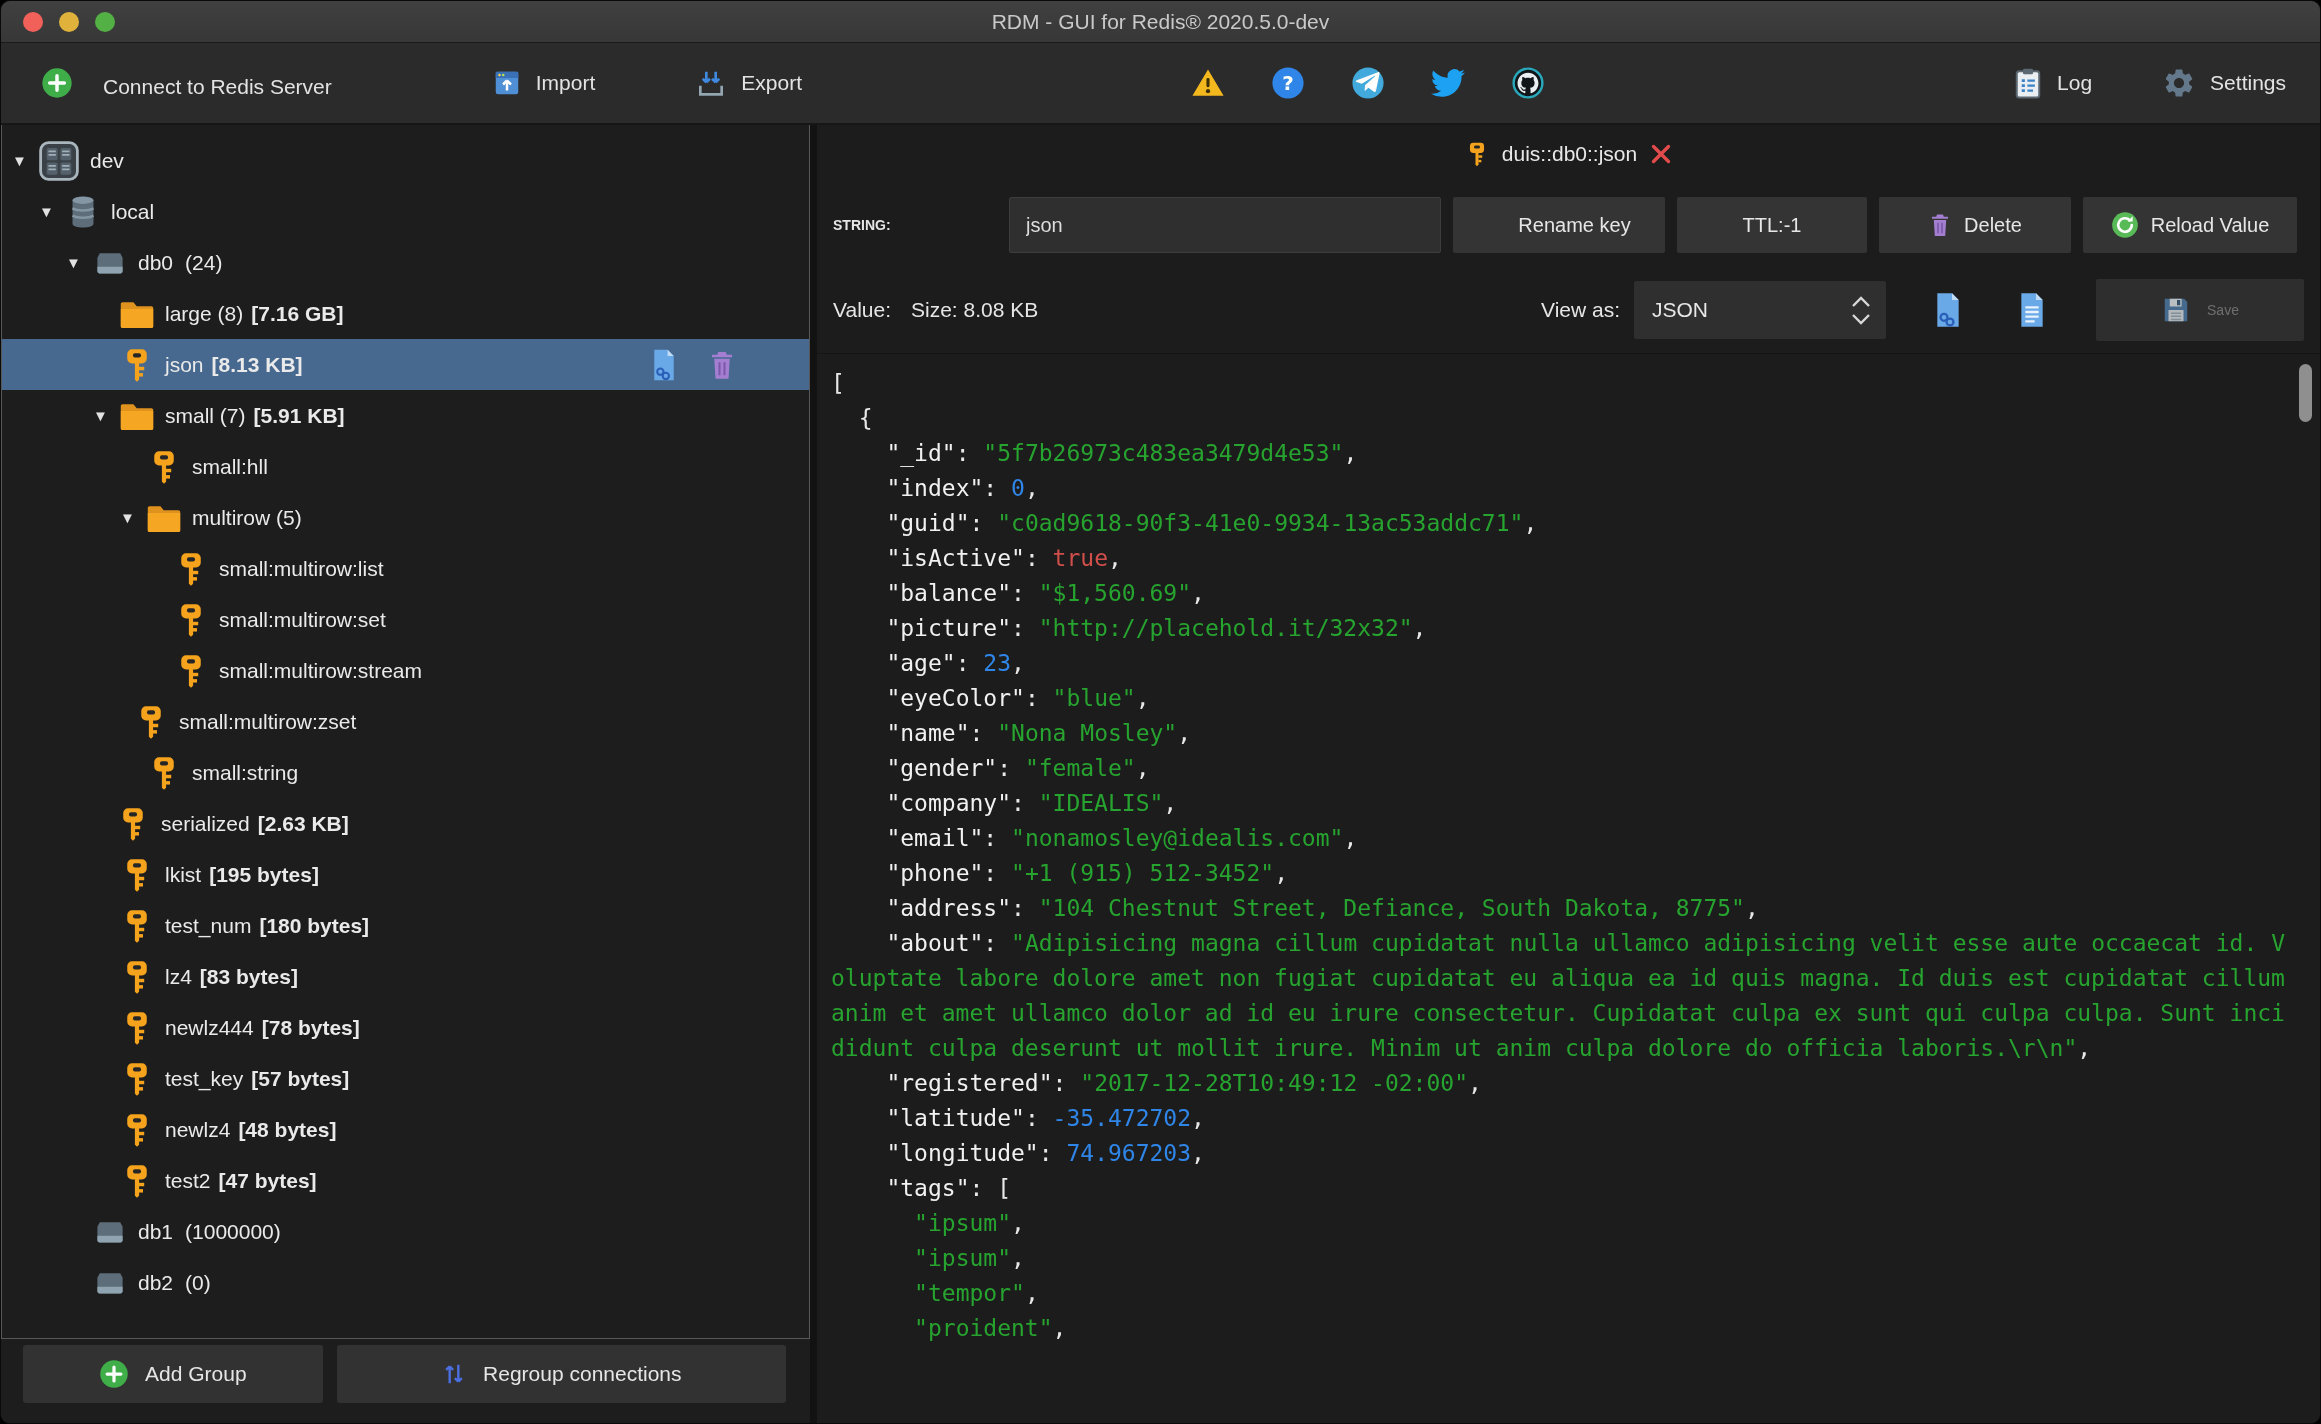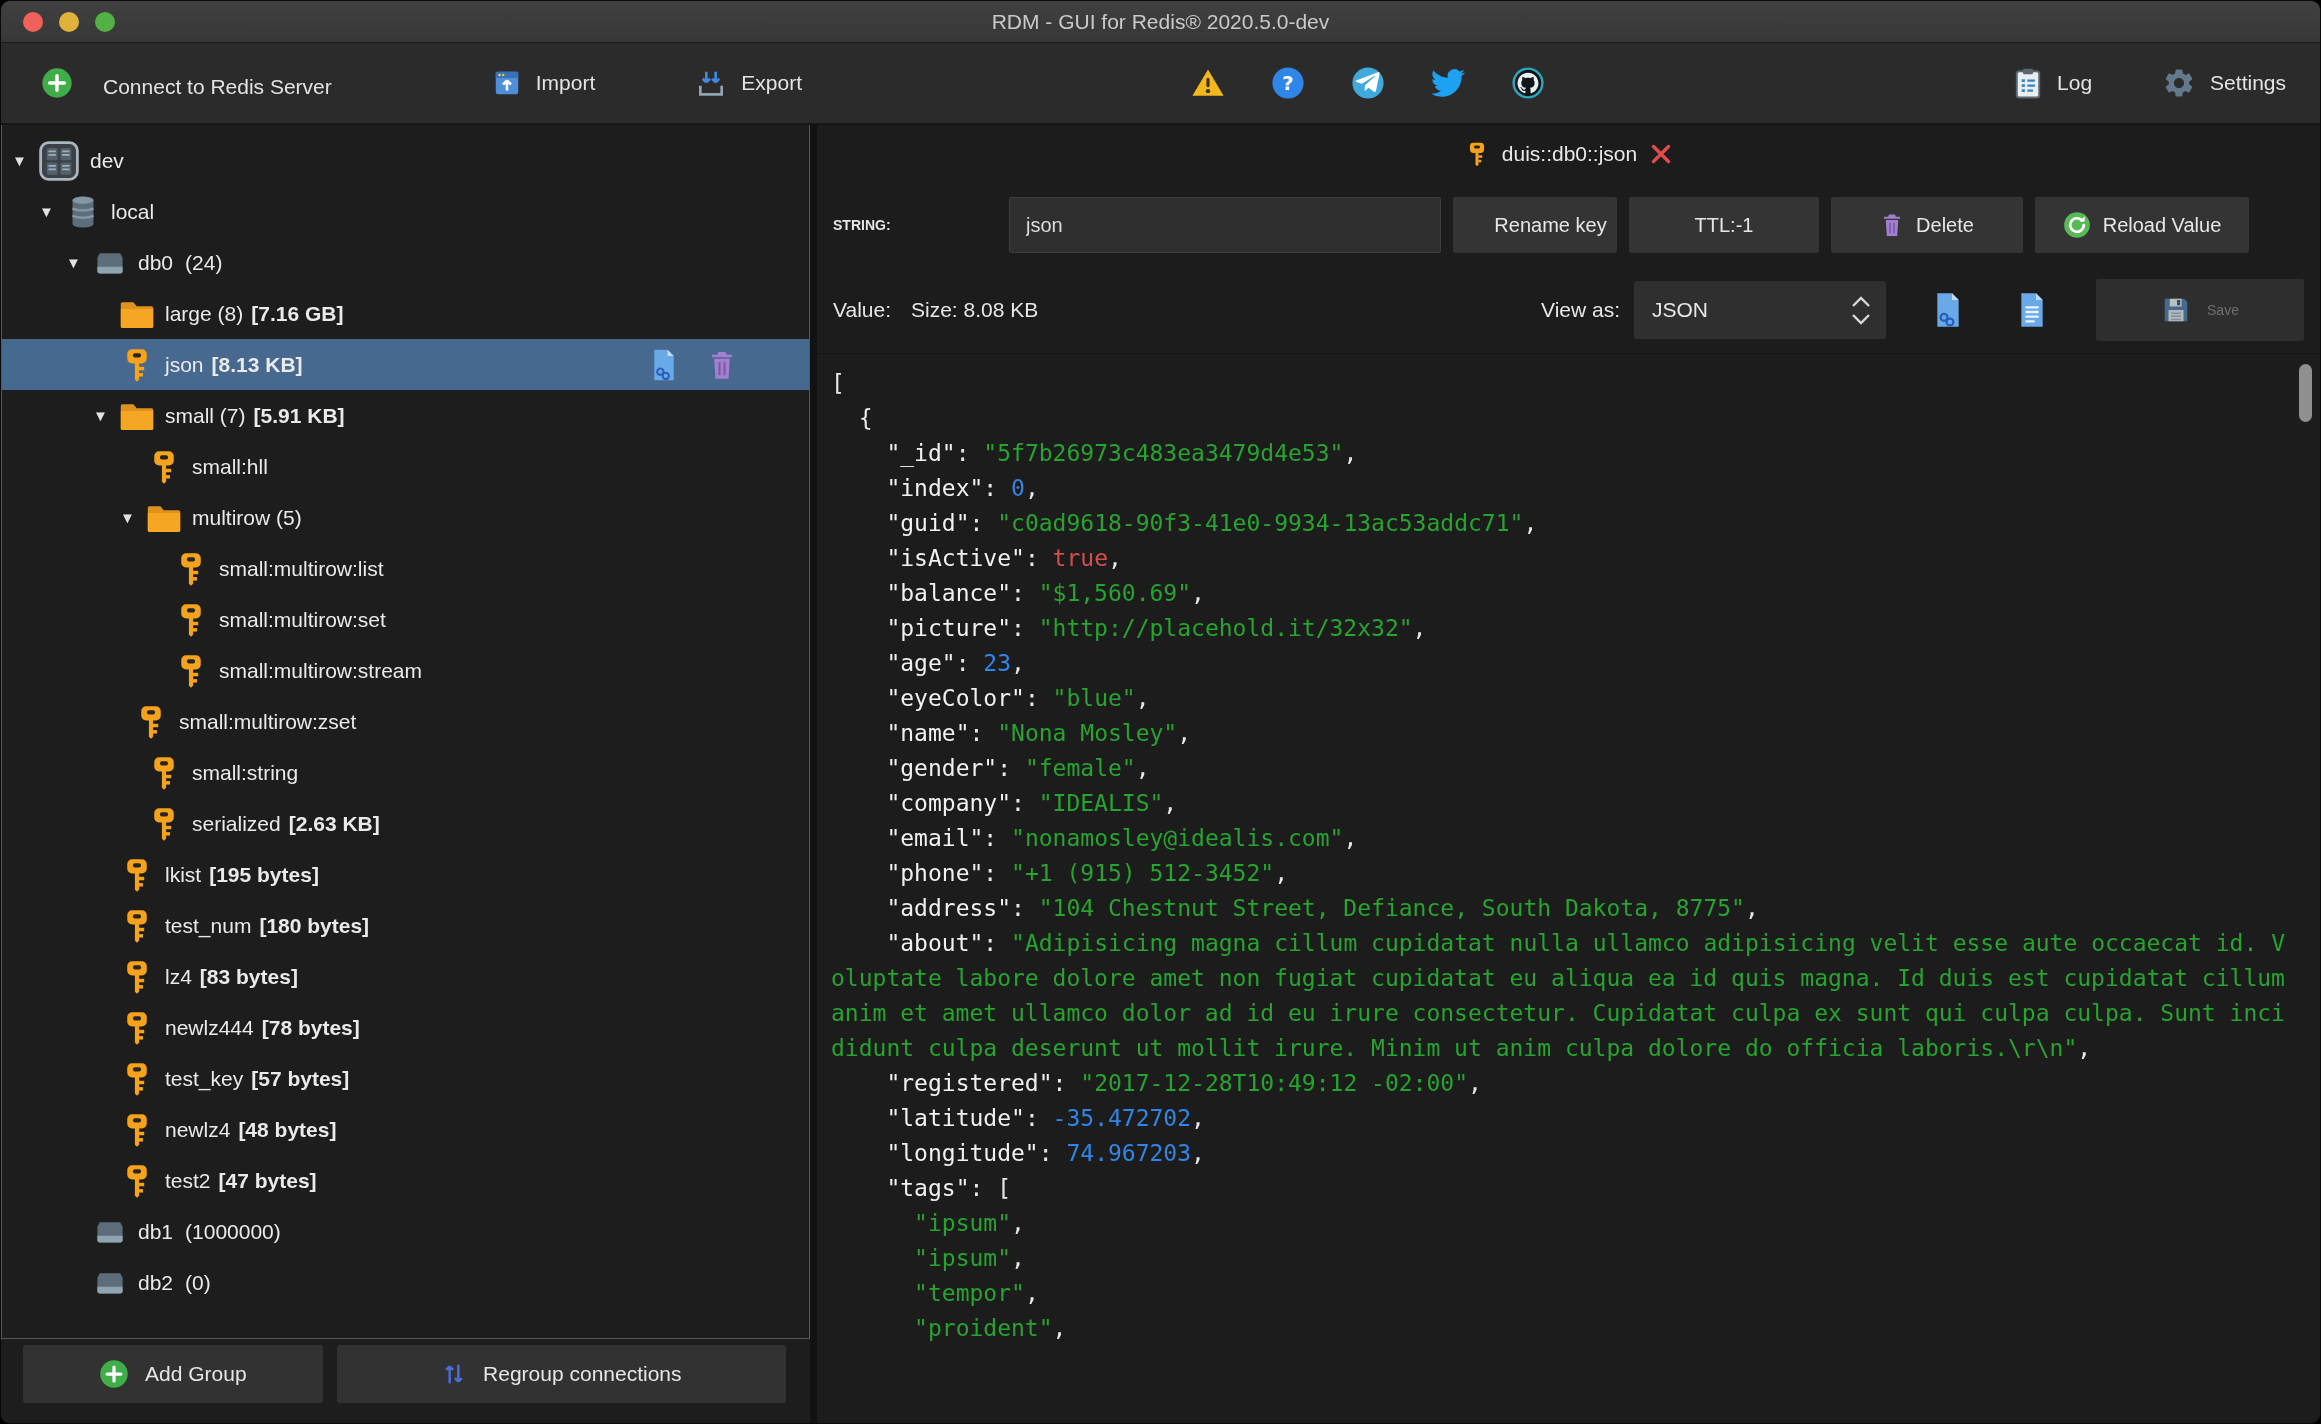--- a/index.html
+++ b/index.html
@@ -58,21 +58,21 @@
   
   .main { flex:1; min-width:0; display:flex; flex-direction:column; background:#1c1c1c; }
   .tabbar { height:58px; flex:0 0 58px; display:flex; align-items:center; justify-content:center; gap:12px; }
   .tab { display:flex; align-items:center; gap:12px; font-size:21px; color:#e8e8e8; }
   .tab .icn { width:26px; height:26px; }
 
   .keyrow { height:84px; flex:0 0 84px; display:flex; align-items:center; padding:0 16px; }
   .keytype { width:176px; flex:0 0 176px; font-weight:700; font-size:14px; }
   .keyinput { width:432px; height:56px; background:#2f2f2f; border:1px solid #3d3d3d; border-radius:2px; color:#dddddd; font-size:20px; padding:0 16px; font-family:inherit; outline:none; }
   .kbtn { height:56px; margin-left:12px; background:#343434; border:none; border-radius:2px; color:#e6e6e6; font-size:20px; display:flex; align-items:center; justify-content:center; gap:12px; font-family:inherit; cursor:default; }
-  .kbtn.rename { width:164px;padding-left:31px; }
+  .kbtn.rename { width:212px;padding-left:31px; }
   .kbtn.ttl { width:190px; }
   .kbtn.delete { width:192px; }
   .kbtn.reload { width:214px; }
   .kbtn svg { display:block; }
 
   .valuebar { height:86px; flex:0 0 86px; display:flex; align-items:center; padding:0 16px; font-size:21px; }
   .vlabel { color:#e6e6e6; }
   .vsize { margin-left:20px; }
   .vright { margin-left:auto; display:flex; align-items:center; }
   .selectbox { width:252px; height:58px; margin-left:14px; background:#2f2f2f; border-radius:2px; display:flex; align-items:center; padding:0 14px 0 18px; cursor:default; }
@@ -377,21 +377,21 @@
               <svg viewBox="0 0 24 24">
                 <rect x="5.5" y="1.5" width="13" height="9.5" rx="3.2" fill="#f5a31d"></rect>
                 <rect x="9.3" y="4.2" width="5.4" height="2.8" rx="1.3" fill="#262626"></rect>
                 <path d="M10.6 10.5h2.8v11.3l-1.4 1.4-1.4-1.4z" fill="#f5a31d"></path>
                 <rect x="13.2" y="13.2" width="3.6" height="2.3" fill="#f5a31d"></rect>
                 <rect x="13.2" y="17.4" width="2.8" height="2.3" fill="#f5a31d"></rect>
               </svg>
             </span>
             <span class="tlabel">small:string</span>
           </div>
-          <div class="trow" style="padding-left: 118px;">
+          <div class="trow" style="padding-left: 87px;">
             <span class="arrow"></span>
             <span class="ticon">
               <svg viewBox="0 0 24 24">
                 <rect x="5.5" y="1.5" width="13" height="9.5" rx="3.2" fill="#f5a31d"></rect>
                 <rect x="9.3" y="4.2" width="5.4" height="2.8" rx="1.3" fill="#262626"></rect>
                 <path d="M10.6 10.5h2.8v11.3l-1.4 1.4-1.4-1.4z" fill="#f5a31d"></path>
                 <rect x="13.2" y="13.2" width="3.6" height="2.3" fill="#f5a31d"></rect>
                 <rect x="13.2" y="17.4" width="2.8" height="2.3" fill="#f5a31d"></rect>
               </svg>
             </span>

